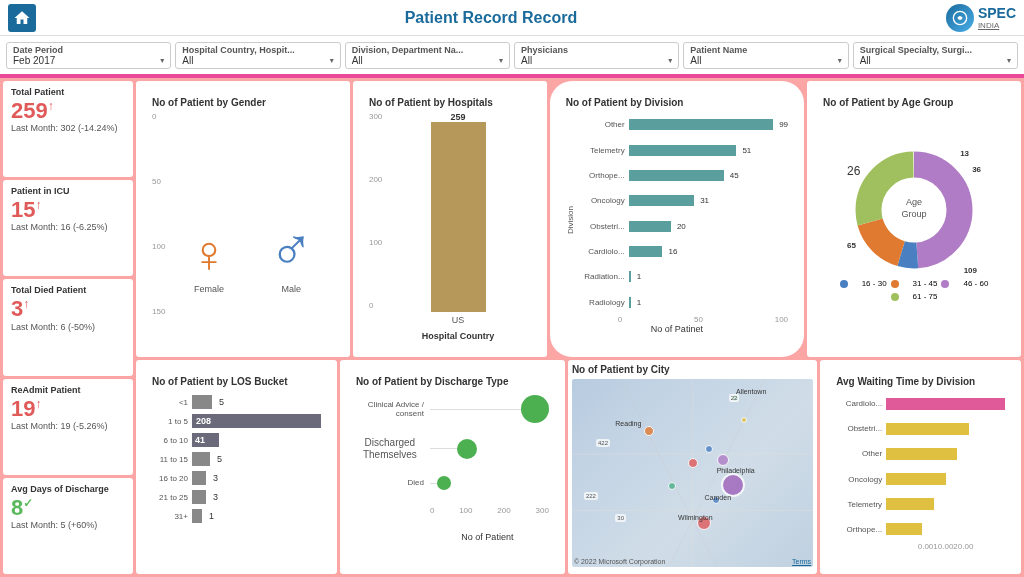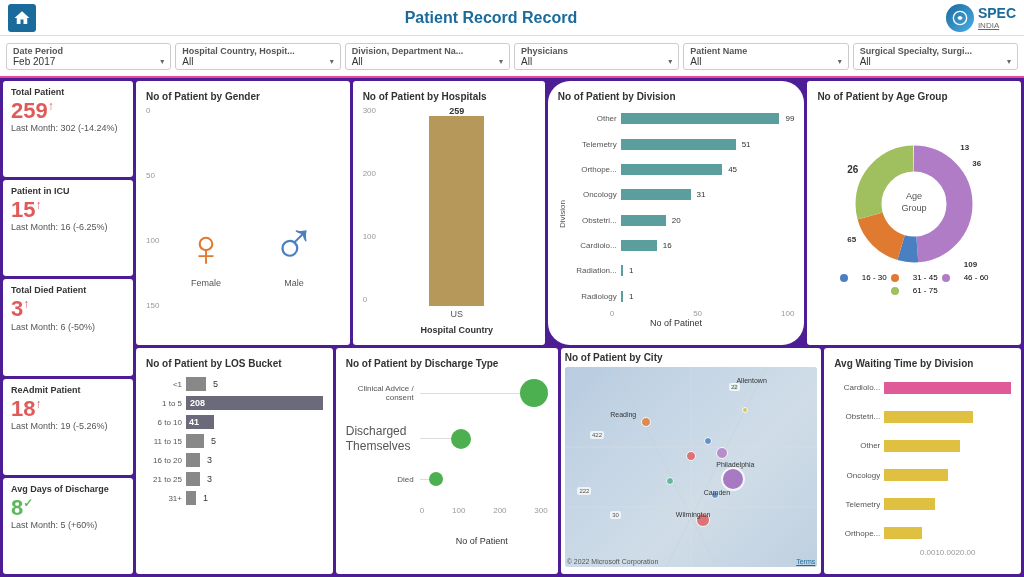--- a/index.html
+++ b/index.html
@@ -7,42 +7,42 @@
     
     
     .header { display: flex; align-items: center; background: white; border-bottom: 1px solid #ddd; padding: 4px 8px; height: 36px; }
     .home-icon { width: 28px; height: 28px; background: #1a6b9c; display: flex; align-items: center; justify-content: center; border-radius: 3px; cursor: pointer; }
     .home-icon svg { fill: white; width: 18px; height: 18px; }
     .header-title { flex: 1; text-align: center; color: #1a6b9c; font-size: 16px; font-weight: bold; }
     .spec-logo { display: flex; align-items: center; gap: 4px; }
     .spec-logo-circle { width: 28px; height: 28px; border-radius: 50%; background: linear-gradient(135deg, #1a6b9c, #4aade8); display: flex; align-items: center; justify-content: center; color: white; font-size: 8px; font-weight: bold; }
 
     
-    .filter-bar { display: flex; background: white; border-bottom: 2px solid #ec4899; padding: 4px 6px; gap: 4px; height: 42px; align-items: center; }
+    .filter-bar { display: flex; background: white; border-bottom: 4px solid #ec4899; padding: 4px 6px; gap: 4px; height: 42px; align-items: center; }
     .filter-group { display: flex; flex-direction: column; flex: 1; border: 1px solid #ccc; border-radius: 3px; padding: 2px 6px; cursor: pointer; position: relative; background: white; }
     .filter-label { font-size: 9px; color: #555; font-weight: 600; }
     .filter-value { font-size: 10px; color: #333; display: flex; align-items: center; justify-content: space-between; }
     .filter-arrow { color: #666; font-size: 8px; }
 
     
-    .main { display: flex; height: calc(577px - 78px); background: #4c1d95; gap: 3px; padding: 3px; }
+    .main { display: flex; height: calc(577px - 78px); background: #fca5a5; gap: 3px; padding: 3px; }
     
     
     .sidebar { display: flex; flex-direction: column; gap: 3px; width: 130px; flex-shrink: 0; }
     .stat-card { background: white; padding: 6px 8px; border-radius: 3px; flex: 1; }
     .stat-label { font-size: 9px; color: #333; font-weight: 600; margin-bottom: 2px; }
     .stat-value { font-size: 22px; font-weight: bold; color: #e05a5a; line-height: 1.1; }
     .stat-value.green { color: #5cb85c; }
     .stat-value sup { font-size: 10px; }
     .stat-sub { font-size: 9px; color: #555; }
 
     
     .charts-area { flex: 1; display: flex; flex-direction: column; gap: 3px; }
     .charts-row { display: flex; gap: 3px; flex: 1; }
-    .chart-card { background: white; border-radius: 3px; padding: 10px; flex: 1; overflow: hidden; }
+    .chart-card { background: white; border-radius: 3px; padding: 16px; flex: 1; overflow: hidden; }
     .chart-title { font-size: 10px; font-weight: 600; color: #333; margin-bottom: 4px; }
     .gender-figure { display: flex; flex-direction: column; align-items: center; gap: 4px; }
     .div-row { display: flex; align-items: center; gap: 4px; }
     .div-name { font-size: 8px; color: #555; width: 50px; text-align: right; flex-shrink: 0; }
     .div-bar-val { font-size: 8px; color: #333; margin-left: 2px; }
     .legend-item { display: flex; align-items: center; gap: 14px; }
     .legend-dot { width: 8px; height: 8px; border-radius: 50%; flex-shrink: 0; }
     .los-row { display: flex; align-items: center; gap: 4px; }
     .los-label { font-size: 8px; color: #555; width: 36px; text-align: right; flex-shrink: 0; }
 
@@ -159,21 +159,21 @@
     <div class="stat-card">
       <div class="stat-label">Total Died Patient</div>
       <div class="stat-value">
         <span>3</span><sup style="font-size:12px;color:#e05a5a;">↑</sup>
       </div>
       <div class="stat-sub">Last Month: 6 (-50%)</div>
     </div>
     <div class="stat-card">
       <div class="stat-label">ReAdmit Patient</div>
       <div class="stat-value">
-        <span>18</span><sup style="font-size:12px;color:#e05a5a;">↑</sup>
+        <span>19</span><sup style="font-size:12px;color:#e05a5a;">↑</sup>
       </div>
       <div class="stat-sub">Last Month: 19 (-5.26%)</div>
     </div>
     <div class="stat-card">
       <div class="stat-label">Avg Days of Discharge</div>
       <div class="stat-value green">
         <span>8</span><sup style="font-size:12px;color:#5cb85c;">✓</sup>
       </div>
       <div class="stat-sub">Last Month: 5 (+60%)</div>
     </div>
@@ -299,21 +299,21 @@
               <circle cx="50" cy="50" r="35" fill="none" stroke="#e07a30" stroke-width="20" stroke-dasharray="35.4 284.6" stroke-dashoffset="-119.9" transform="rotate(-90 50 50)"></circle>
               <circle cx="50" cy="50" r="35" fill="none" stroke="#a0c060" stroke-width="20" stroke-dasharray="63.8 256.2" stroke-dashoffset="-155.3" transform="rotate(-90 50 50)"></circle>
               <text x="50" y="46" text-anchor="middle" font-size="7" fill="#555">Age</text>
               <text x="50" y="55" text-anchor="middle" font-size="7" fill="#555">Group</text>
             </svg>
             
             <span style="position:absolute;top:4px;right:10px;font-size:8px;color:#333;font-weight:bold;">13</span>
             <span style="position:absolute;top:20px;right:-2px;font-size:8px;color:#333;font-weight:bold;">36</span>
             <span style="position:absolute;bottom:0px;right:2px;font-size:8px;color:#333;font-weight:bold;">109</span>
             <span style="position:absolute;bottom:25px;left:-2px;font-size:8px;color:#333;font-weight:bold;">65</span>
-            <span style="position:absolute;top:25px;left:-2px;font-size:10px;color:#333;font-weight:bold;">26</span>
+            <span style="position:absolute;top:19px;left:-2px;font-size:12px;color:#333;font-weight:normal;">26</span>
           </div>
           <div style="display:flex;flex-wrap:wrap;gap:4px;justify-content:center;margin-top:4px;">
             <div class="legend-item">
               <div class="legend-dot" style="background:#4a7fc1;"></div>
               <span style="font-size:8px;">16 - 30</span>
             </div>
             <div class="legend-item">
               <div class="legend-dot" style="background:#e07a30;"></div>
               <span style="font-size:8px;">31 - 45</span>
             </div>
@@ -383,21 +383,21 @@
       <div class="chart-card chart-card-discharge">
         <div class="chart-title">No of Patient by Discharge Type</div>
         <div style="display:flex;flex-direction:column;height:calc(100% - 22px);justify-content:space-around;">
           <div style="display:flex;align-items:center;gap:6px;">
             <span style="font-size:8px;color:#555;width:68px;text-align:right;line-height:1.2;flex-shrink:0;">Clinical Advice / consent</span>
             <div style="flex:1;height:1px;background:#ddd;position:relative;">
               <div style="width:28px;height:28px;border-radius:50%;background:#4caf50;position:absolute;right:0;top:50%;transform:translateY(-50%);"></div>
             </div>
           </div>
           <div style="display:flex;align-items:center;gap:6px;">
-            <span style="font-size:12px;color:#555;width:68px;text-align:left;line-height:1.2;flex-shrink:0;">Discharged Themselves</span>
+            <span style="font-size:10px;color:#555;width:68px;text-align:center;line-height:1.2;flex-shrink:0;">Discharged Themselves</span>
             <div style="flex:0.4;height:1px;background:#ddd;position:relative;">
               <div style="width:20px;height:20px;border-radius:50%;background:#4caf50;position:absolute;right:0;top:50%;transform:translateY(-50%);"></div>
             </div>
           </div>
           <div style="display:flex;align-items:center;gap:6px;">
             <span style="font-size:8px;color:#555;width:68px;text-align:right;line-height:1.2;flex-shrink:0;">Died</span>
             <div style="flex:0.18;height:1px;background:#ddd;position:relative;">
               <div style="width:14px;height:14px;border-radius:50%;background:#4caf50;position:absolute;right:0;top:50%;transform:translateY(-50%);"></div>
             </div>
           </div>

